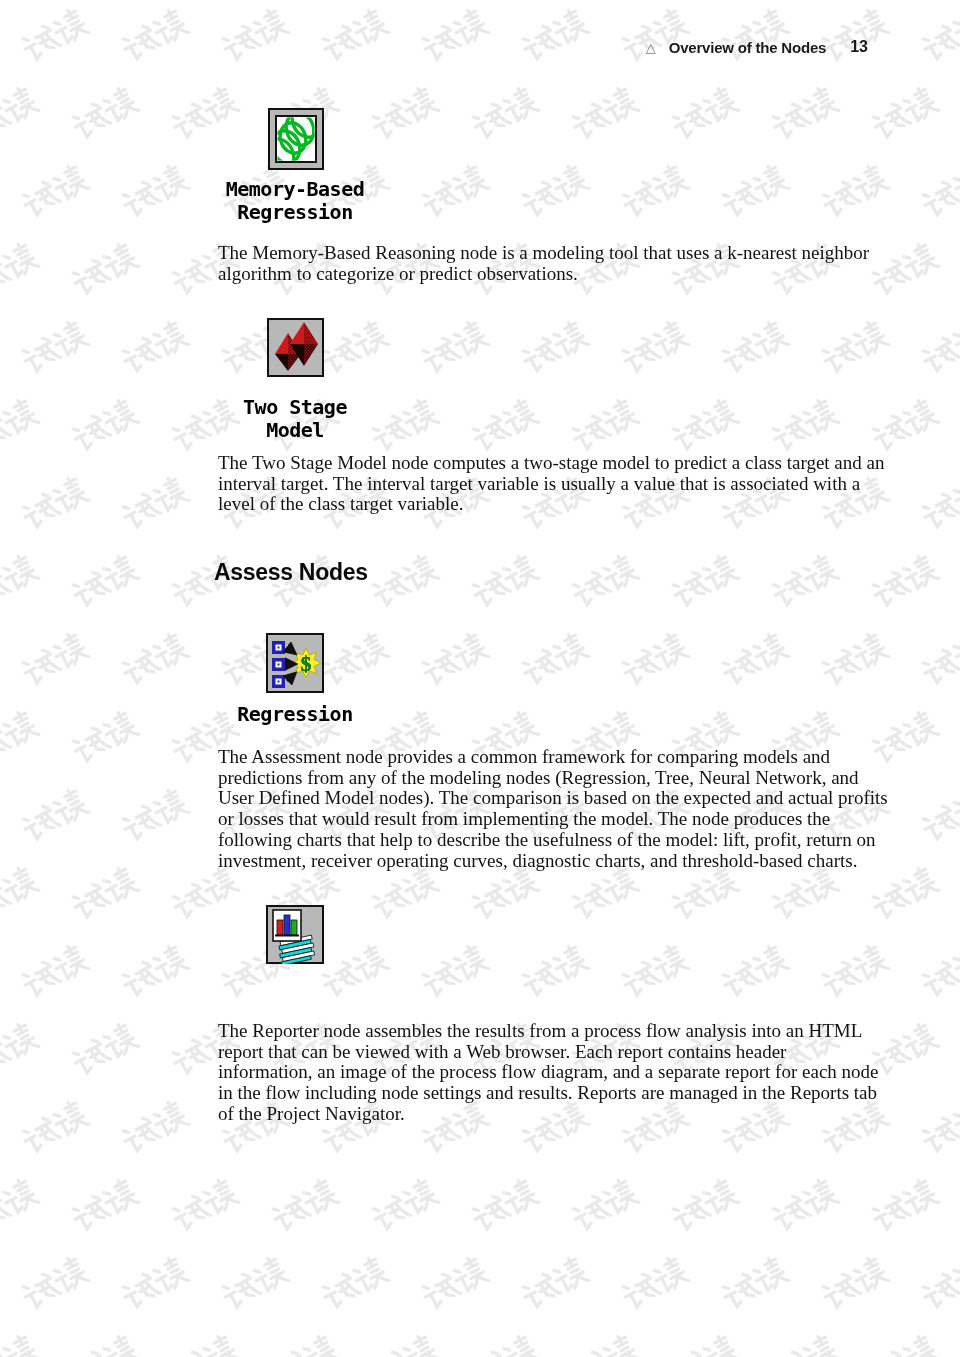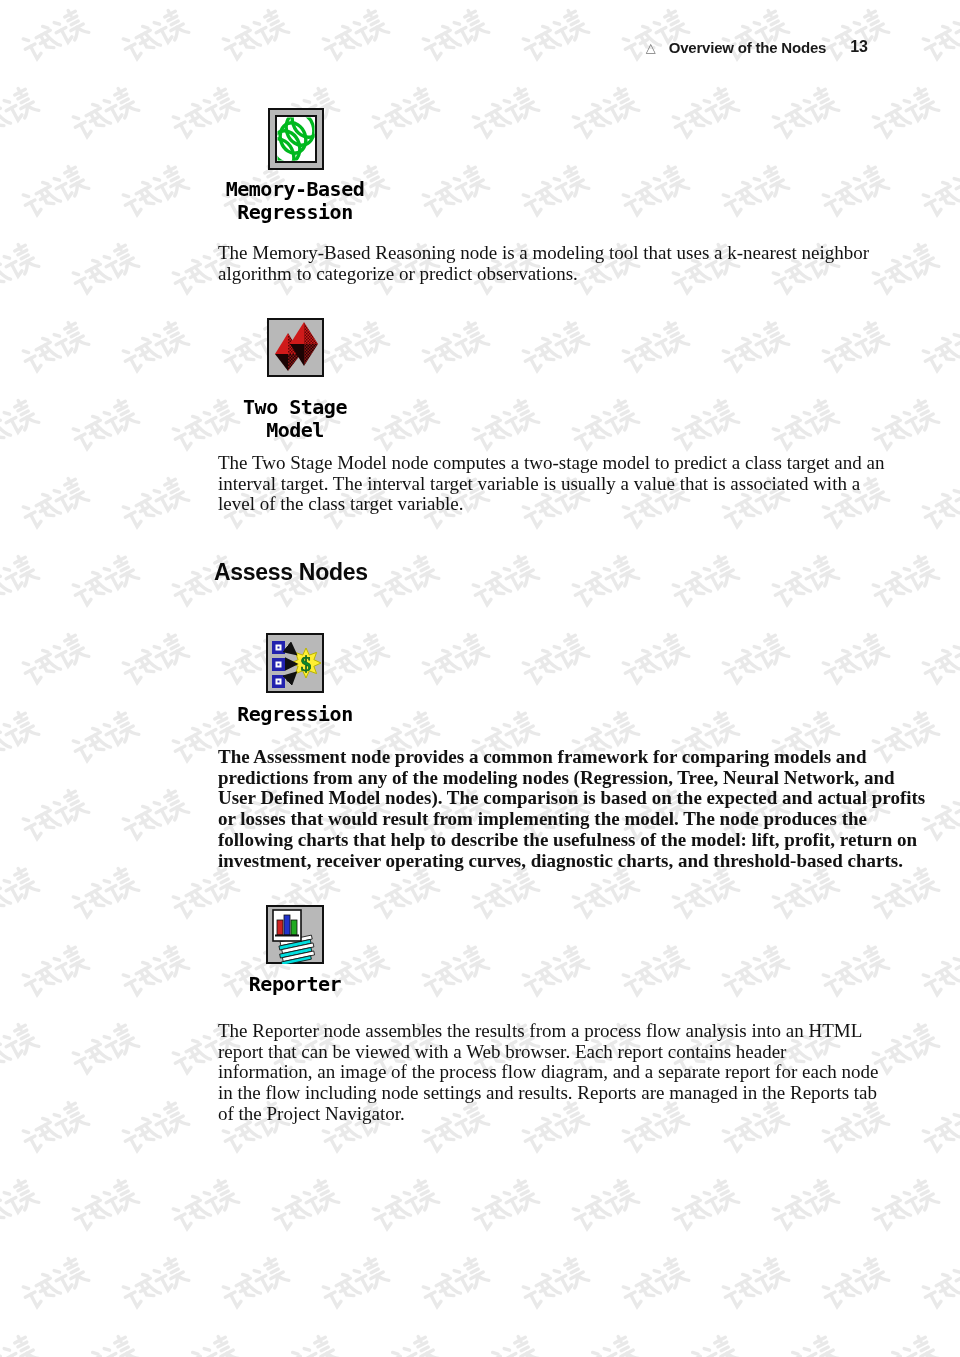--- a/index.html
+++ b/index.html
@@ -50,21 +50,21 @@
 
   
   .para{
     position:absolute;left:218px;
     font-family:"Liberation Serif", serif;
     font-size:19px;line-height:20.7px;color:#121212;
     white-space:pre;
   }
   .para-mbr{top:243px;}
   .para-ts{top:453px;}
-  .para-assess{top:747px;font-weight:bold;}
+  .para-assess{top:747px;}
   .para-rep{top:1021px;}
 
   .section-heading{
     position:absolute;left:214px;top:559px;
     font-family:"Liberation Sans", sans-serif;
     font-weight:bold;font-size:23px;letter-spacing:-0.3px;color:#0a0a0a;
   }
 </style>
 </head>
 <body>
@@ -212,21 +212,20 @@
         <rect x="15" y="49" width="32" height="4" fill="#ffffff" stroke="#111" stroke-width="0.8"></rect>
         <rect x="13" y="53" width="30" height="3.5" fill="#00dede" stroke="#111" stroke-width="0.8"></rect>
       </g>
 
       <rect x="7" y="5" width="28" height="31" fill="#ffffff" stroke="#111" stroke-width="1.6"></rect>
       <rect x="11" y="15" width="6" height="15" fill="#cc2222" stroke="#111" stroke-width="0.8"></rect>
       <rect x="18" y="10" width="6" height="20" fill="#2233cc" stroke="#111" stroke-width="0.8"></rect>
       <rect x="25" y="15" width="6" height="15" fill="#22aa22" stroke="#111" stroke-width="0.8"></rect>
       <line x1="9" y1="30.5" x2="33" y2="30.5" stroke="#111" stroke-width="2"></line>
     </svg>
-    <div class="node-label lbl-rep">Reporter</div>
     <div class="para para-rep">The Reporter node assembles the results from a process flow analysis into an HTML
 report that can be viewed with a Web browser. Each report contains header
 information, an image of the process flow diagram, and a separate report for each node
 in the flow including node settings and results. Reports are managed in the Reports tab
 of the Project Navigator.</div>
 
   </div>
 </div>
 
 </body></html>

